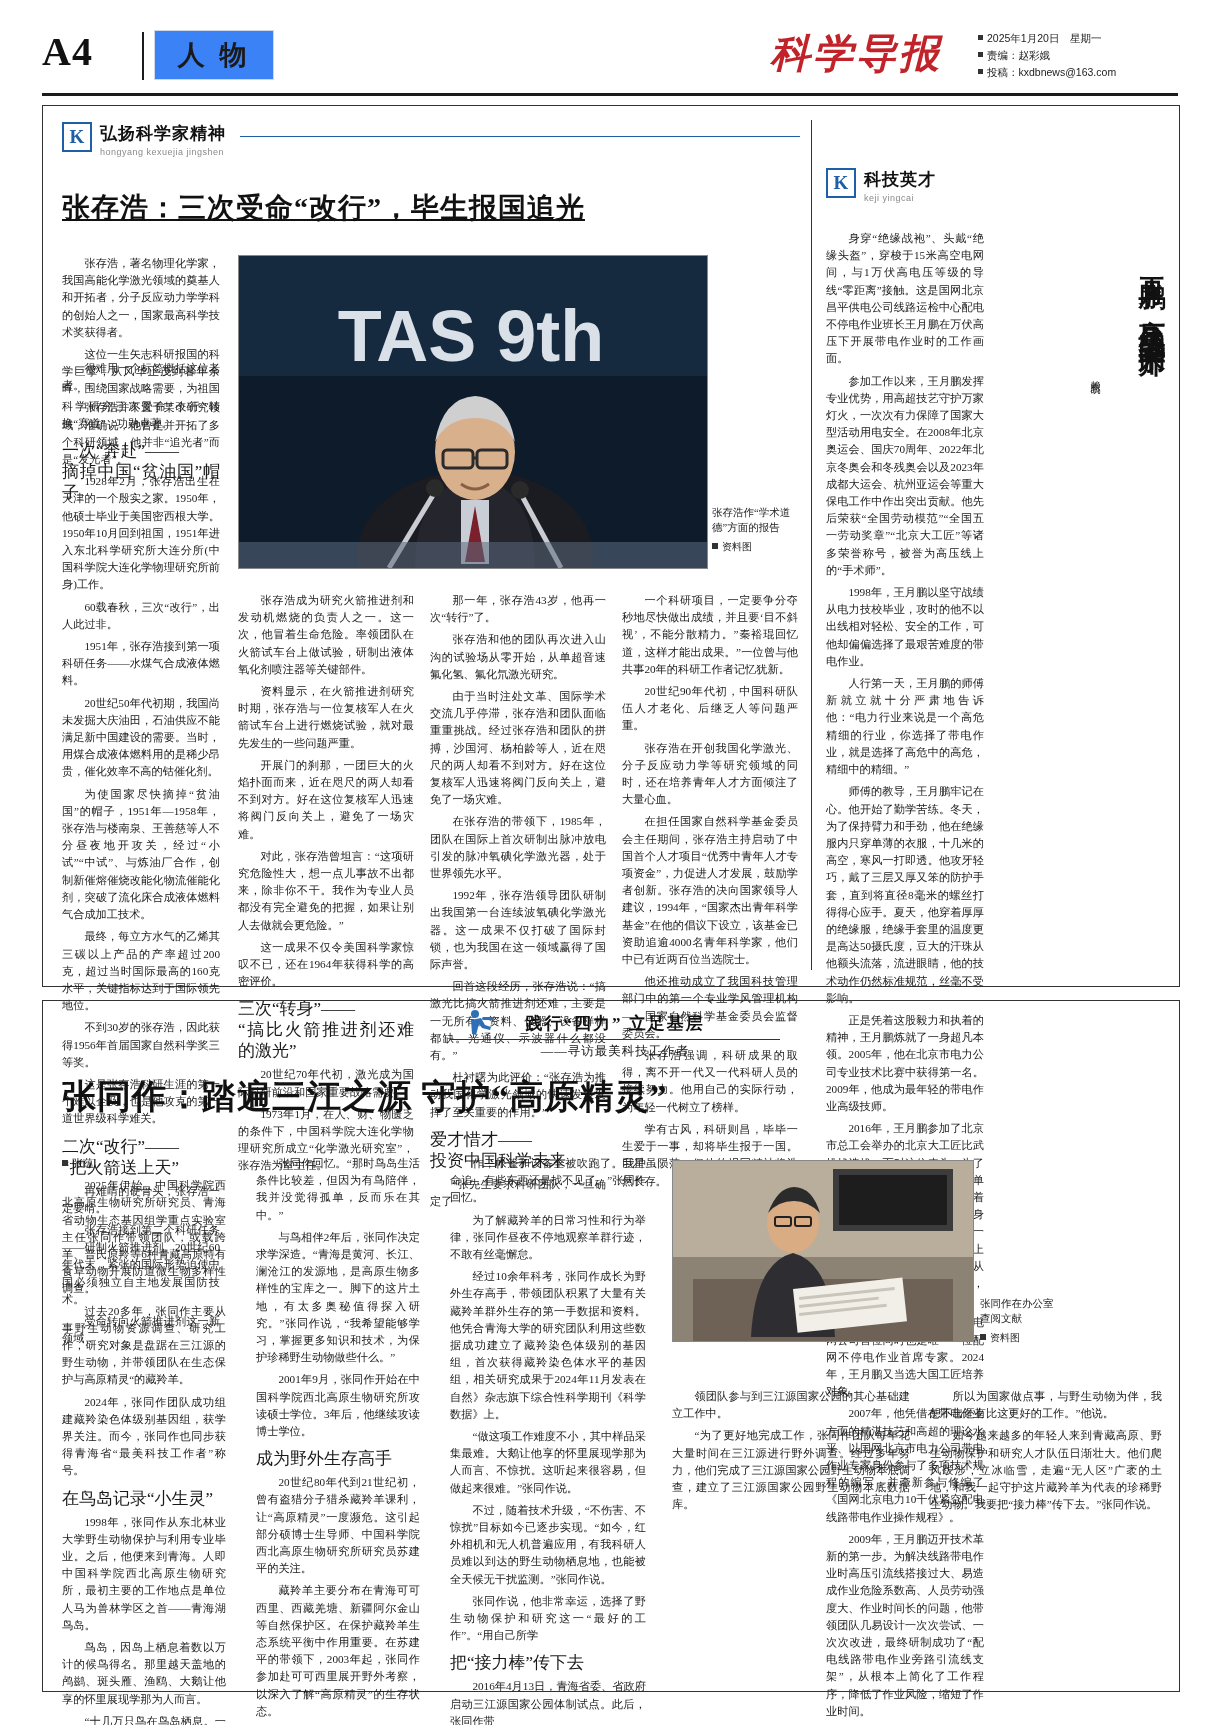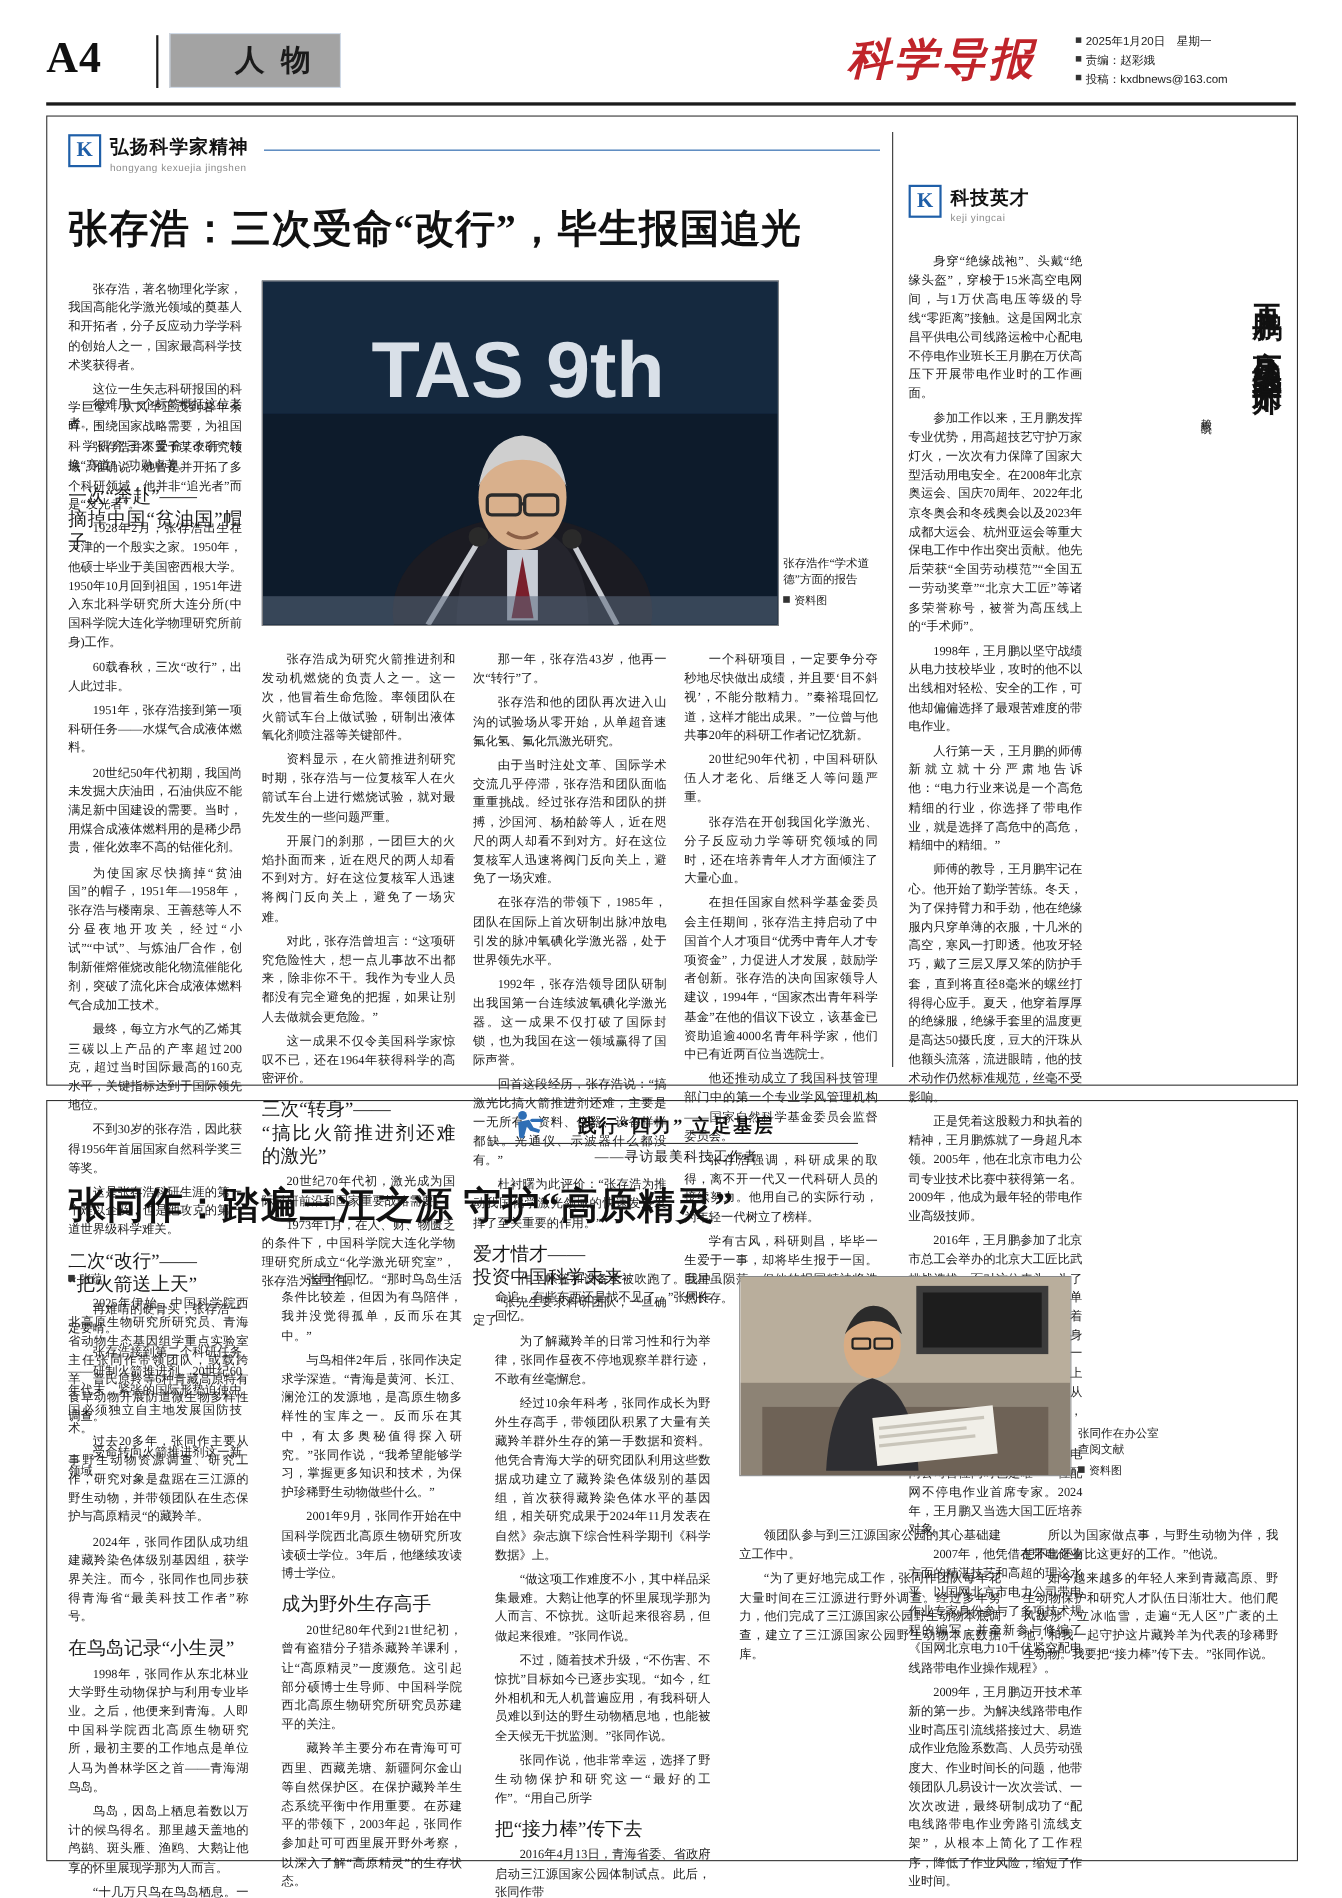--- a/index.html
+++ b/index.html
@@ -16,23 +16,23 @@
   
   .masthead{position:absolute;left:42px;top:26px;width:1136px;height:62px;}
   .folio{
     position:absolute;left:0;top:2px;
     font-family:"Liberation Serif",serif;
     font-size:40px;font-weight:bold;letter-spacing:1px;
   }
   .folio-rule{position:absolute;left:100px;top:6px;width:2px;height:48px;background:#1b1b1b;}
   .renwu{
     position:absolute;left:112px;top:4px;width:118px;height:48px;
-    background:#a3a3a3;border:1px solid #cfd9e6;
+    background:#3b82f6;border:1px solid #cfd9e6;
     display:flex;align-items:center;justify-content:center;gap:8px;
-    font-size:27px;font-weight:bold;color:#1a1a1a;letter-spacing:4px;padding-left:36px;
+    font-size:27px;font-weight:bold;color:#1a1a1a;letter-spacing:4px;
   }
   .nameplate{
     position:absolute;right:236px;top:0px;
     font-size:40px;font-weight:bold;letter-spacing:3px;
     color:#c0242a;
     font-family:"Liberation Serif",serif;
     font-style:italic;
   }
   .meta{
     position:absolute;right:0;top:4px;width:200px;
@@ -55,21 +55,21 @@
   .klabel{position:absolute;display:flex;align-items:flex-start;gap:8px;}
   .kbox{width:26px;height:26px;border:2px solid #1f5fa8;color:#1f5fa8;font-weight:bold;
         font-family:"Liberation Serif",serif;font-size:19px;display:flex;align-items:center;justify-content:center;}
   .ktext-cn{font-size:17px;font-weight:bold;letter-spacing:1px;color:#111;}
   .ktext-py{font-family:"Liberation Sans",sans-serif;font-size:9px;color:#8a8a8a;letter-spacing:.5px;margin-top:2px;}
   .klabel-rule{position:absolute;height:1px;background:#1f5fa8;}
 
   
   .headline1{
     position:absolute;left:62px;top:185px;width:730px;
-    font-size:36px;font-weight:bold;letter-spacing:1px;line-height:46px;
+    font-size:28px;font-weight:bold;letter-spacing:1px;line-height:46px;text-decoration:underline;
   }
 
   
   .col{position:absolute;font-size:11.2px;line-height:17.2px;text-align:justify;color:#1a1a1a;}
   .col p{margin:0 0 5px 0;text-indent:2em;}
   .col h4{margin:8px 0 5px 0;font-size:17px;line-height:21px;font-weight:normal;text-indent:0;}
   .col .nopad{text-indent:0;}
 
   
   .photo{
@@ -288,21 +288,21 @@
     <p>过去20多年，张同作主要从事野生动物资源调查、研究工作，研究对象是盘踞在三江源的野生动物，并带领团队在生态保护与高原精灵“的藏羚羊。</p>
     <p>2024年，张同作团队成功组建藏羚染色体级别基因组，获学界关注。而今，张同作也同步获得青海省“最美科技工作者”称号。</p>
     <h4>在鸟岛记录“小生灵”</h4>
     <p>1998年，张同作从东北林业大学野生动物保护与利用专业毕业。之后，他便来到青海。人即中国科学院西北高原生物研究所，最初主要的工作地点是单位人马为兽林学区之首——青海湖鸟岛。</p>
     <p>鸟岛，因岛上栖息着数以万计的候鸟得名。那里越天盖地的鸬鹚、斑头雁、渔鸥、大鹅让他享的怀里展现学那为人而言。</p>
     <p>“十几万只鸟在鸟岛栖息。一旦受到惊扰，成千上万只鸟瞬间飞起，场面非常壮观。”</p>
   </div>
 
   <div class="col" style="left:256px;top:1155px;width:164px;">
     <p>张同作回忆。“那时鸟岛生活条件比较差，但因为有鸟陪伴，我并没觉得孤单，反而乐在其中。”</p>
-    <p>与鸟相伴2年后，张同作决定求学深造。“青海是黄河、长江、澜沧江的发源地，是高原生物多样性的宝库之一。反而乐在其中，有太多奥秘值得探入研究。”张同作说，“我希望能够学习，掌握更多知识和技术，为保护珍稀野生动物做些什么。”</p>
+    <p>与鸟相伴2年后，张同作决定求学深造。“青海是黄河、长江、澜沧江的发源地，是高原生物多样性的宝库之一。脚下的这片土地，有太多奥秘值得探入研究。”张同作说，“我希望能够学习，掌握更多知识和技术，为保护珍稀野生动物做些什么。”</p>
     <p>2001年9月，张同作开始在中国科学院西北高原生物研究所攻读硕士学位。3年后，他继续攻读博士学位。</p>
     <h4>成为野外生存高手</h4>
     <p>20世纪80年代到21世纪初，曾有盗猎分子猎杀藏羚羊课利，让“高原精灵”一度濒危。这引起部分硕博士生导师、中国科学院西北高原生物研究所研究员苏建平的关注。</p>
     <p>藏羚羊主要分布在青海可可西里、西藏羌塘、新疆阿尔金山等自然保护区。在保护藏羚羊生态系统平衡中作用重要。在苏建平的带领下，2003年起，张同作参加赴可可西里展开野外考察，以深入了解“高原精灵”的生存状态。</p>
 
   </div>
 
   <div class="col" style="left:450px;top:1155px;width:196px;">
     <p>作，帐篷和设备全被吹跑了。我冲命追，有些东西还是找不见了。”张同作回忆。</p>
     <p>为了解藏羚羊的日常习性和行为举律，张同作昼夜不停地观察羊群行迹，不敢有丝毫懈怠。</p>

